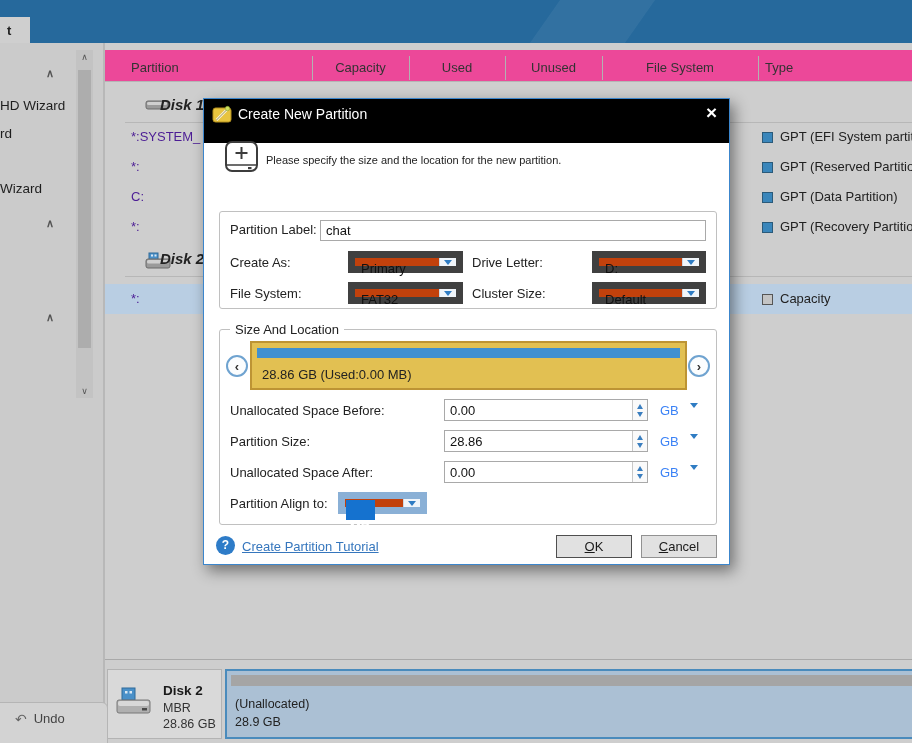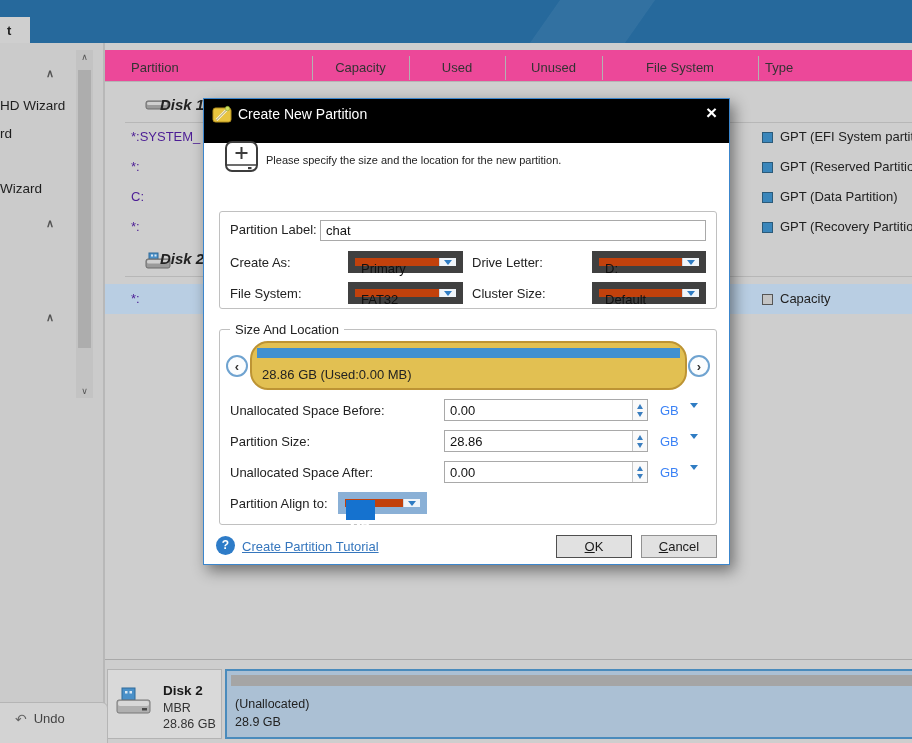--- a/index.html
+++ b/index.html
@@ -69,21 +69,21 @@
   .grp-legend { position:absolute; left:10px; top:-8px; background:#fff; padding:0 5px; font-size:13px; color:#222; }
   .flabel { position:absolute; font-size:13px; color:#222; white-space:nowrap; }
   .tinput { position:absolute; background:#fff; border:1px solid #a9a9a9; font-size:13px; padding:2px 5px; font-family:"Liberation Sans", sans-serif; color:#111; }
   .combo { position:absolute; height:22px; background:#c2410c; border:7px solid #404040; }
   .combo .val { position:absolute; left:6px; top:3px; font-size:13px; color:#111; }
   .combo .val.sel { left:1px; top:1px; bottom:11px; background:#1572cf; color:#fff; padding:20px 5px 0 4px;font-weight:bold; }
   .combo .azone { position:absolute; right:0; top:0; bottom:0; width:17px; background:#f0f5fa; border-left:1px solid #ccd8e4; display:flex; align-items:center; justify-content:center; }
   .tri-down { width:0; height:0; border-left:4px solid transparent; border-right:4px solid transparent; border-top:5px solid #2f7cc3; }
   .tri-up-s { width:0; height:0; border-left:3.5px solid transparent; border-right:3.5px solid transparent; border-bottom:5px solid #3a7ebf; }
   .tri-down-s { width:0; height:0; border-left:3.5px solid transparent; border-right:3.5px solid transparent; border-top:5px solid #3a7ebf; }
-  .slider-bar { position:absolute; left:30px; top:11px; width:437px; height:49px; background:#e2c052; border:2px solid #bd9434; border-radius:18px; }
+  .slider-bar { position:absolute; left:30px; top:11px; width:437px; height:49px; background:#e2c052; border:2px solid #bd9434; border-radius:0; }
   .slider-bar .stripe { position:absolute; left:5px; top:5px; right:5px; height:10px; background:#4090d0; }
   .slider-bar .stext { position:absolute; left:10px; bottom:6px; font-size:13px; color:#222; }
   .circ { position:absolute; width:22px; height:22px; border-radius:50%; background:#fbfdfe; border:2px solid #6fa3d0; color:#333; font-size:13px; font-weight:bold; display:flex; align-items:center; justify-content:center; cursor:pointer; line-height:1; }
   .spinbox { position:absolute; left:224px; width:204px; height:22px; background:#fff; border:1px solid #a9a9a9; }
   .spinbox input { position:absolute; left:0; top:0; width:186px; height:20px; border:none; outline:none; font-size:13px; padding:2px 5px; font-family:"Liberation Sans", sans-serif; color:#111; background:transparent; }
   .spinner { position:absolute; right:0; top:0; bottom:0; width:15px; border-left:1px solid #c8c8c8; background:#fafafa; display:flex; flex-direction:column; align-items:center; justify-content:center; gap:3px; cursor:pointer; }
   .unit { position:absolute; left:440px; font-size:13px; color:#3b82f6; }
   .unit-dd { position:absolute; left:470px; cursor:pointer; }
   .dlg-foot-help { position:absolute; left:12px; top:437px; width:19px; height:19px; border-radius:50%; background:#2e7cc8; color:#fff; font-size:12px; font-weight:bold; text-align:center; line-height:19px; }
   .dlg-link { position:absolute; left:38px; top:440px; font-size:13px; color:#3576bd; text-decoration:underline; cursor:pointer; }

